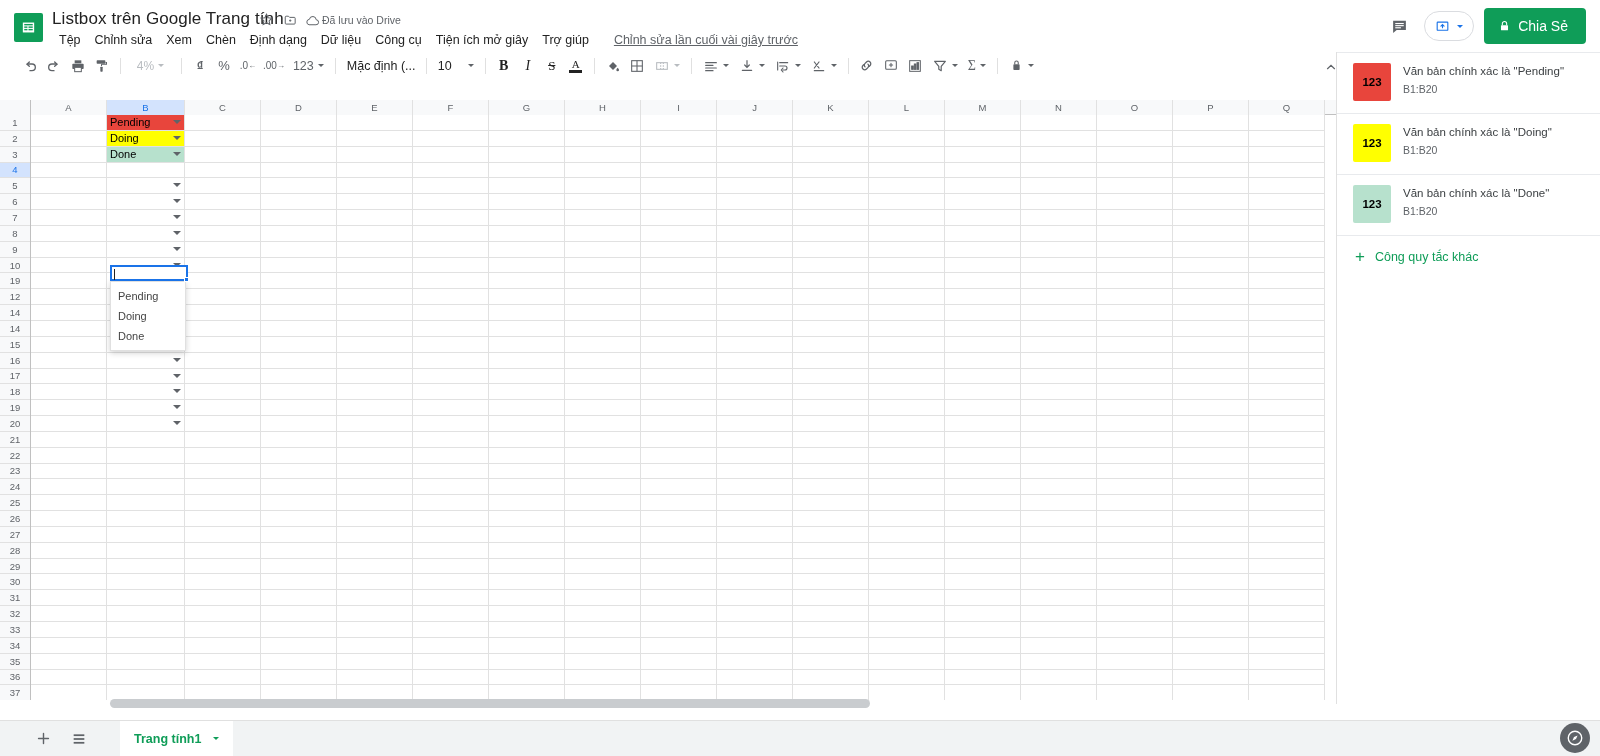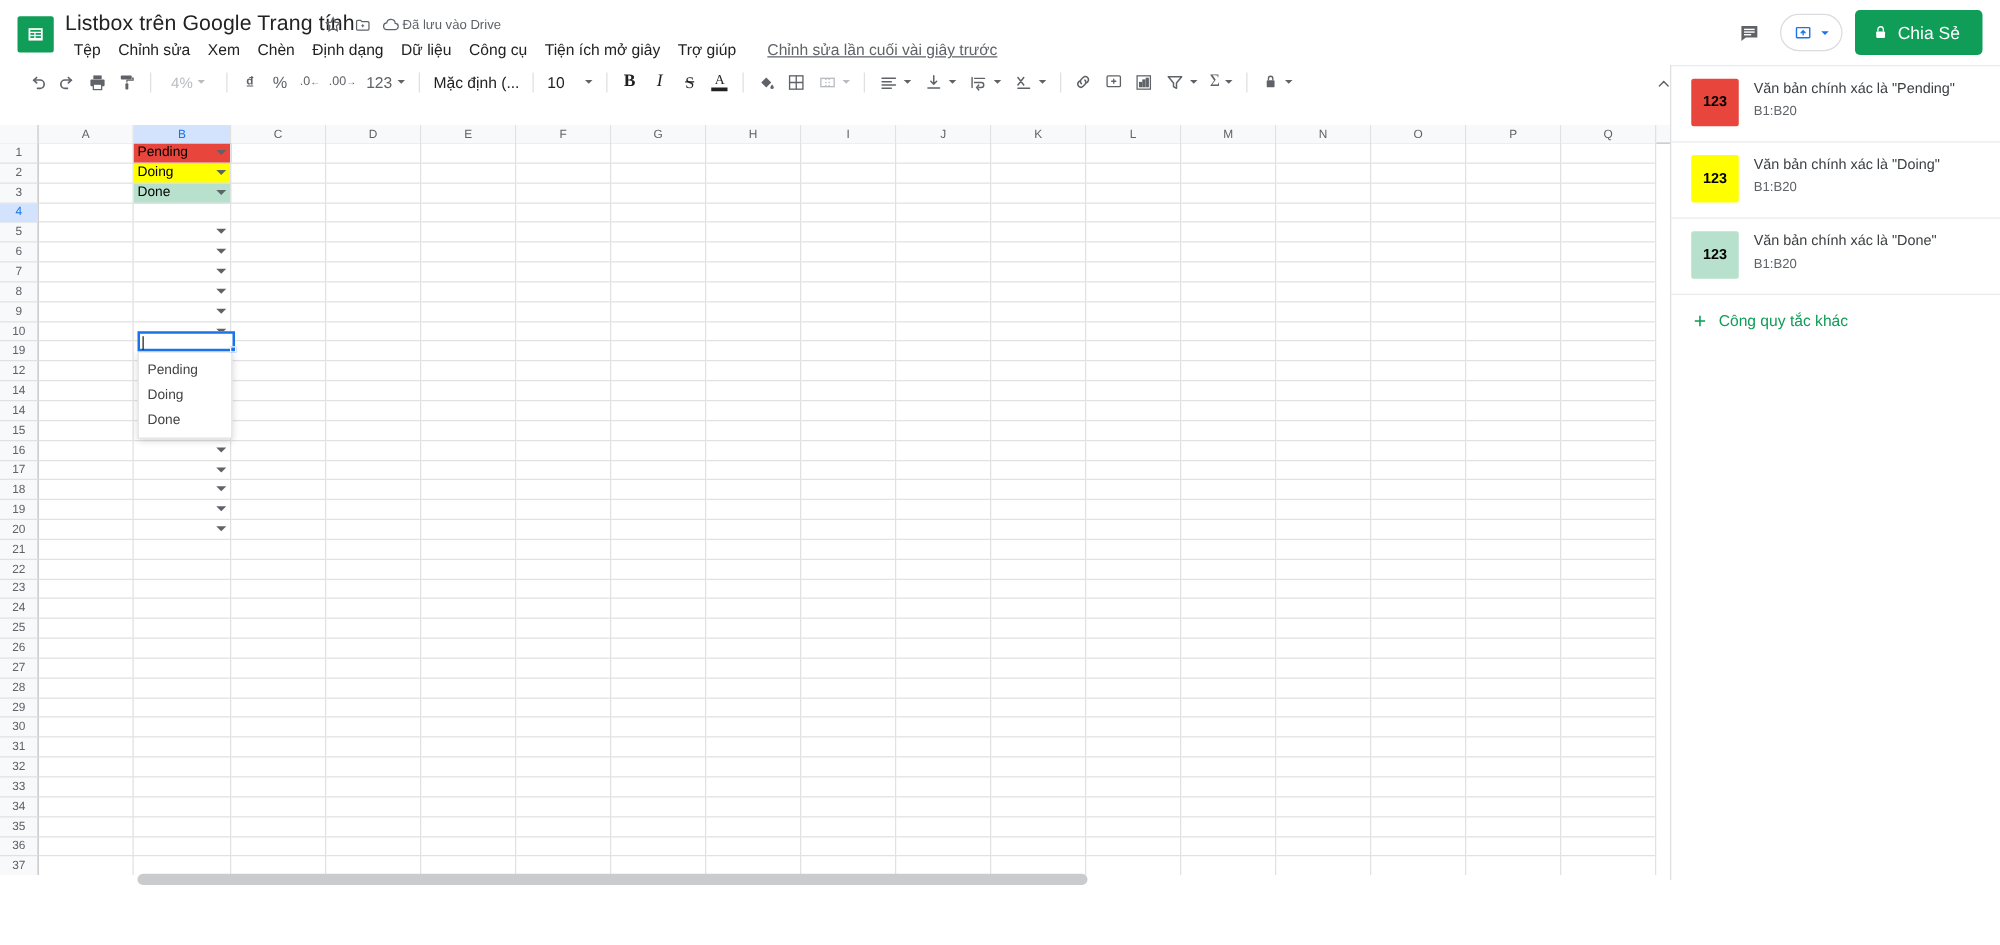--- a/index.html
+++ b/index.html
@@ -1245,14 +1245,38 @@
         <div class="rule-range">B1:B20</div>
       </div>
     </div>
 
     <div class="add-rule">
       <span style="font-size:17px;line-height:12px;">+</span>
       <span>Công quy tắc khác</span>
     </div>
   </div>
 
+  <div class="bottombar">
+    <div class="bb-btn" style="margin-left:28px;">
+      <svg width="17" height="17" viewBox="0 0 24 24" fill="none" stroke="#5f6368" stroke-width="2" stroke-linecap="round">
+          <path d="M12 5v14M5 12h14"></path>
+        </svg>
+    </div>
+    <div class="bb-btn" style="margin-left:6px;">
+      <svg width="16" height="16" viewBox="0 0 24 24" fill="#5f6368">
+          <rect x="4" y="5" width="16" height="2.6"></rect>
+          <rect x="4" y="10.7" width="16" height="2.6"></rect>
+          <rect x="4" y="16.4" width="16" height="2.6"></rect>
+        </svg>
+    </div>
+    <div class="sheet-tab" style="margin-left:26px;">
+      <span>Trang tính1</span>
+      <span class="caret" style="color:#0F9D58;"></span>
+    </div>
+    <div class="explore">
+      <svg width="18" height="18" viewBox="0 0 24 24" fill="#fff">
+          <circle cx="12" cy="12" r="9" fill="none" stroke="#fff" stroke-width="1.8"></circle>
+          <path d="M15.5 8.5l-2.2 4.8-4.8 2.2 2.2-4.8z"></path>
+        </svg>
+    </div>
+  </div>
 
 </div>
 
 </body></html>

